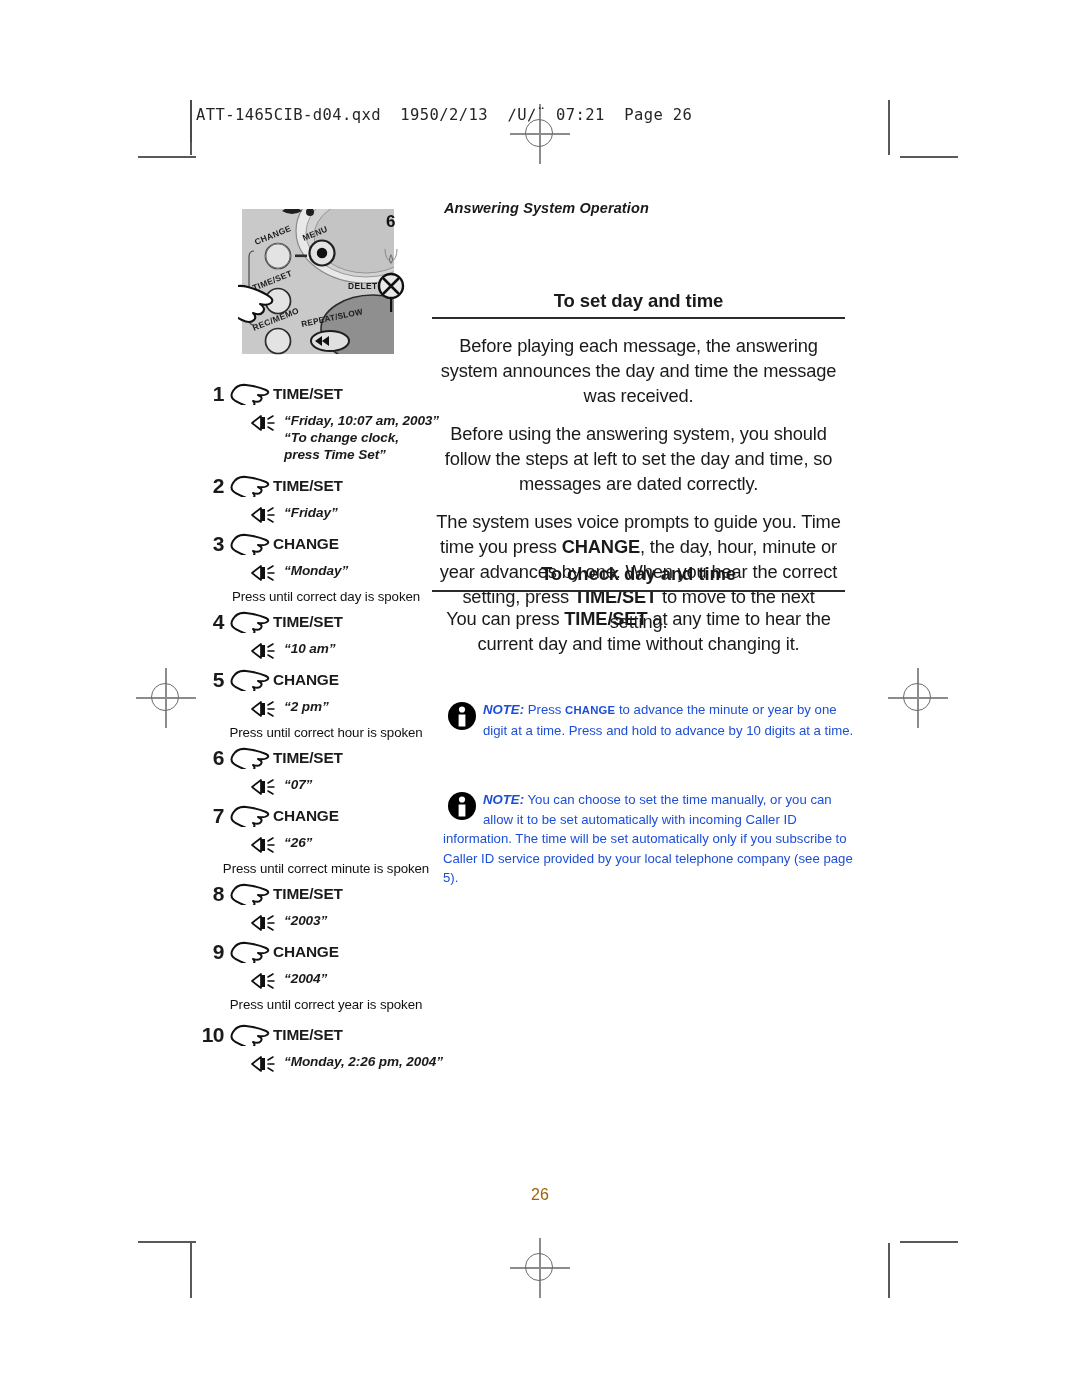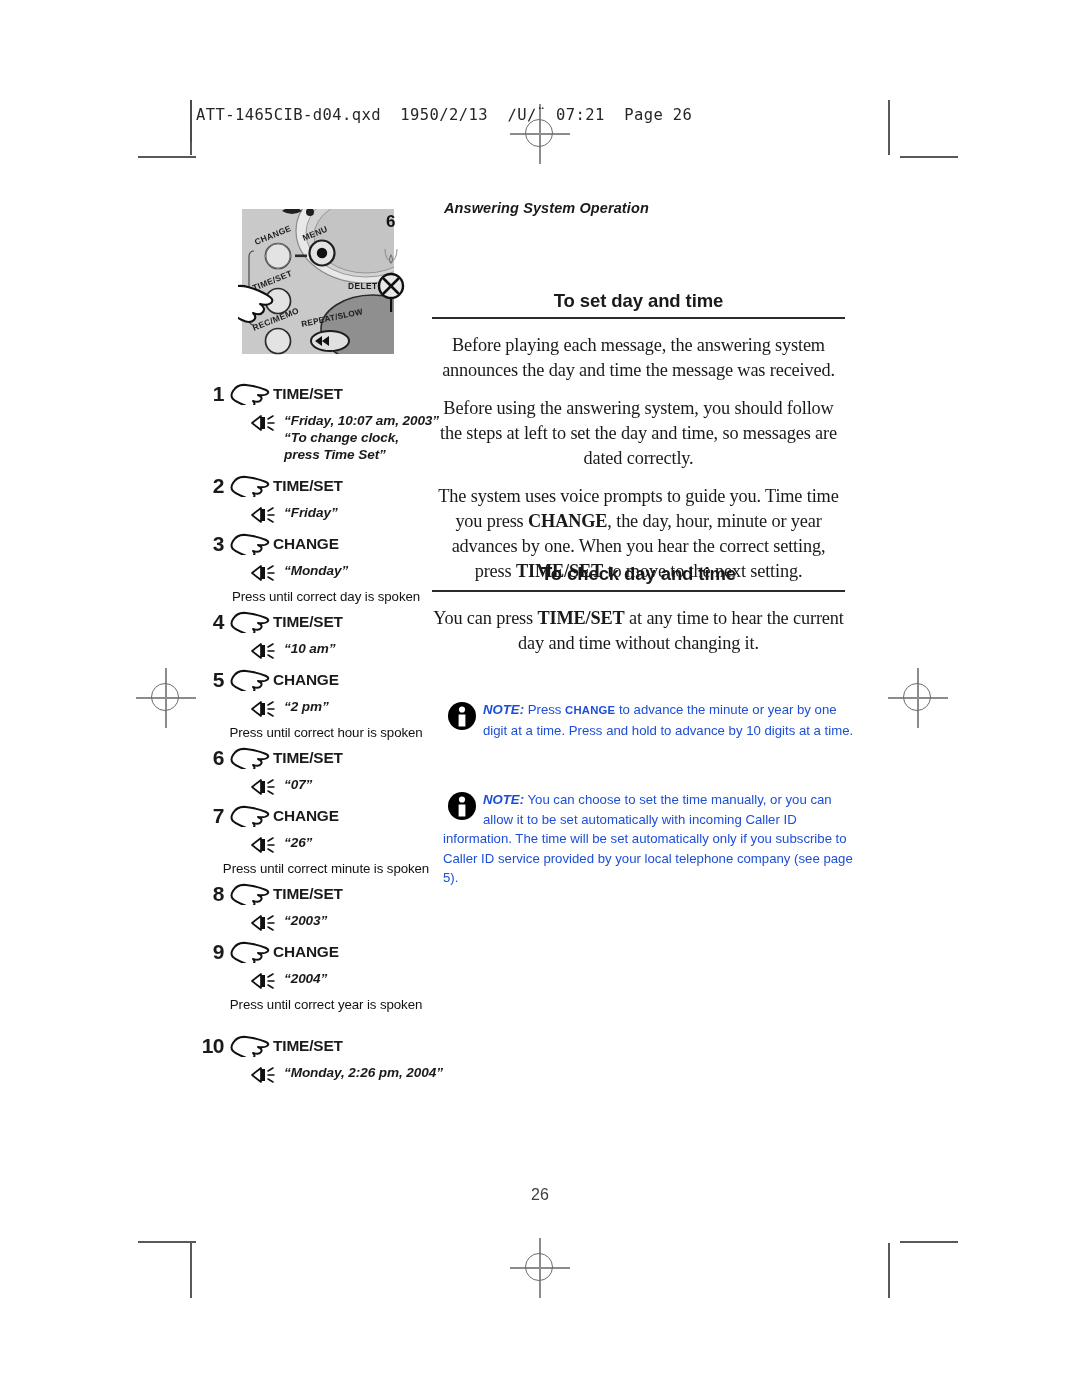--- a/index.html
+++ b/index.html
@@ -97,21 +97,20 @@
     padding: 0 0 5px 0;
     border-bottom: 2.2px solid #2b2b2b;
     letter-spacing: -0.1px;
   }
 
   p.body {
     font-size: 18.3px;
     line-height: 25px;
     margin: 0 0 13px 0;
     letter-spacing: -0.15px;
-    font-family: Liberation Serif, serif;
   }
   p.body b { font-weight: bold; }
 
   
   .note {
     position: absolute;
     left: 443px;
     width: 412px;
     font-size: 13.2px;
     line-height: 19.5px;
@@ -194,21 +193,21 @@
     height: 152px;
   }
 
   
   .folio {
     position: absolute;
     left: 0; top: 1186px;
     width: 1080px;
     text-align: center;
     font-size: 16px;
-    color: #404040;
+    color: #a16207;
   }
 </style>
 </head>
 <body>
 
 <div>
 
   <div class="crop-line crop-h" style="left:138px; top:156px; width:58px;"></div>
   <div class="crop-line crop-v" style="left:190px; top:100px; height:55px;"></div>
 
@@ -511,21 +510,21 @@
         <svg viewBox="0 0 26 18" width="26" height="18" xmlns="http://www.w3.org/2000/svg">
           <path d="M 2 9 L 11 2 L 11 16 Z" fill="#ffffff" stroke="#111111" stroke-width="1.7" stroke-linejoin="round"></path>
           <rect x="11" y="3" width="4" height="12" fill="#111111"></rect>
           <path d="M 18 9 L 24 9 M 18 5 L 23 2 M 18 13 L 23 16" stroke="#111111" stroke-width="1.5" stroke-linecap="round"></path>
         </svg>
       </span>
       <span class="speech-text">“2004”</span>
     </div>
     <div class="hint">Press until correct year is spoken</div>
 
-    <div class="step-row" style="margin-top:21px;">
+    <div class="step-row" style="margin-top:10px;">
       <span class="step-num">10</span>
       <span class="hand-icon">
         <svg viewBox="0 0 40 22" width="40" height="22" xmlns="http://www.w3.org/2000/svg">
           <path d="M 3 8 q 4 -7 13 -6 q 11 1 20 5 q 4 2 1 4 q -3 2 -9 1 q 5 2 3 5 q -2 3 -8 1 q 3 3 0 5 q -3 2 -9 -1 q -8 -3 -11 -6 q -3 -3 0 -8 Z" fill="#ffffff" stroke="#111111" stroke-width="2" stroke-linejoin="round"></path>
         </svg>
       </span>
       <span class="step-key">TIME/SET</span>
     </div>
     <div class="speech-row">
       <span class="spk-icon">

